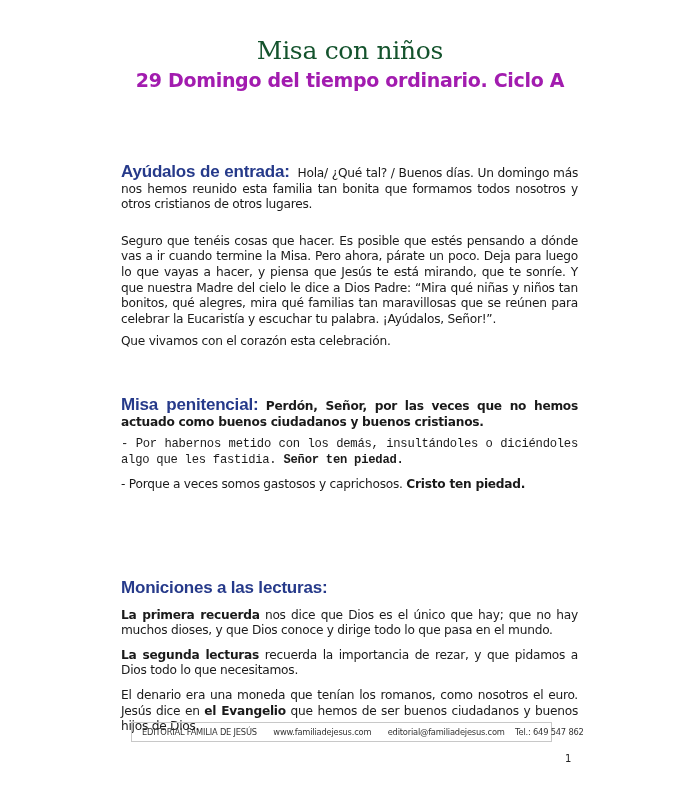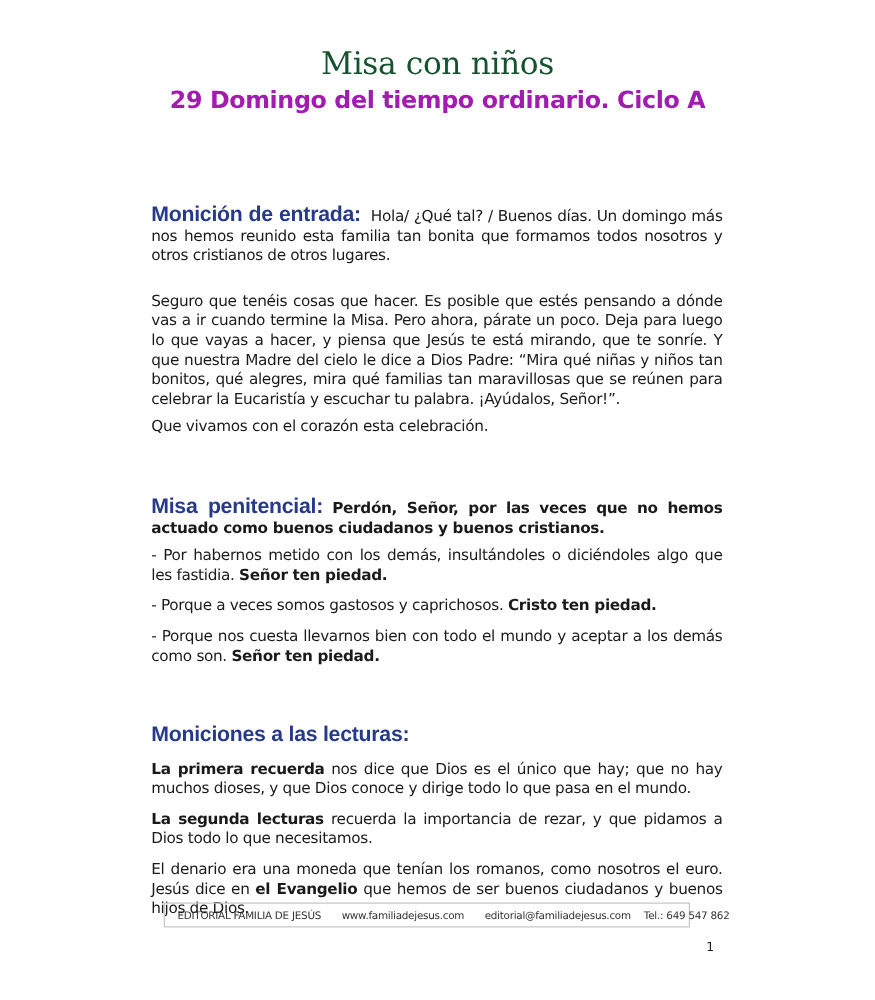--- a/index.html
+++ b/index.html
@@ -37,43 +37,39 @@
 </head>
 <body>
 
 <div class="page-header">
   <h1 class="title-main">Misa con niños</h1>
   <h2 class="title-sub">29 Domingo del tiempo ordinario. Ciclo A</h2>
 </div>
 
 <div class="content" style="top:164px;">
   <p class="p">
-    <span class="section-head">Monición de entrada:</span>&nbsp;
+    <span class="section-head">Ayúdalos de entrada:</span>&nbsp;
     <span>Hola/ ¿Qué tal? / Buenos días. Un domingo más nos hemos reunido esta familia tan bonita que formamos todos nosotros y otros cristianos de otros lugares.</span>
   </p>
   <p class="p gap">Seguro que tenéis cosas que hacer. Es posible que estés pensando a dónde vas a ir cuando termine la Misa. Pero ahora, párate un poco. Deja para luego lo que vayas a hacer, y piensa que Jesús te está mirando, que te sonríe. Y que nuestra Madre del cielo le dice a Dios Padre: “Mira qué niñas y niños tan bonitos, qué alegres, mira qué familias tan maravillosas que se reúnen para celebrar la Eucaristía y escuchar tu palabra. ¡Ayúdalos, Señor!”.</p>
   <p class="p gap" style="margin-top:7px;">Que vivamos con el corazón esta celebración.</p>
 </div>
 
 <div class="content" style="top:397px;">
   <p class="p">
     <span class="section-head">Misa penitencial:</span>
     <b>Perdón, Señor, por las veces que no hemos actuado como buenos ciudadanos y buenos cristianos.</b>
   </p>
-  <p class="p gap" style="margin-top:7px;">
+  <p class="p gap" style="margin-top:7px;font-family:Liberation Mono, monospace;">
     <span>- Por habernos metido con los demás, insultándoles o diciéndoles algo que les fastidia.</span>
     <b>Señor ten piedad.</b>
   </p>
   <p class="p gap" style="margin-top:9px;">
     <span>- Porque a veces somos gastosos y caprichosos.</span>
     <b>Cristo ten piedad.</b>
-  </p>
-  <p class="p gap" style="margin-top:9px;">
-    <span>- Porque nos cuesta llevarnos bien con todo el mundo y aceptar a los demás como son.</span>
-    <b>Señor ten piedad.</b>
   </p>
 </div>
 
 <div class="content" style="top:580px;">
   <p class="p">
     <span class="section-head">Moniciones a las lecturas:</span>
   </p>
   <p class="p" style="margin-top:10px;">
     <b>La primera recuerda</b>
     <span>nos dice que Dios es el único que hay; que no hay muchos dioses, y que Dios conoce y dirige todo lo que pasa en el mundo.</span>

